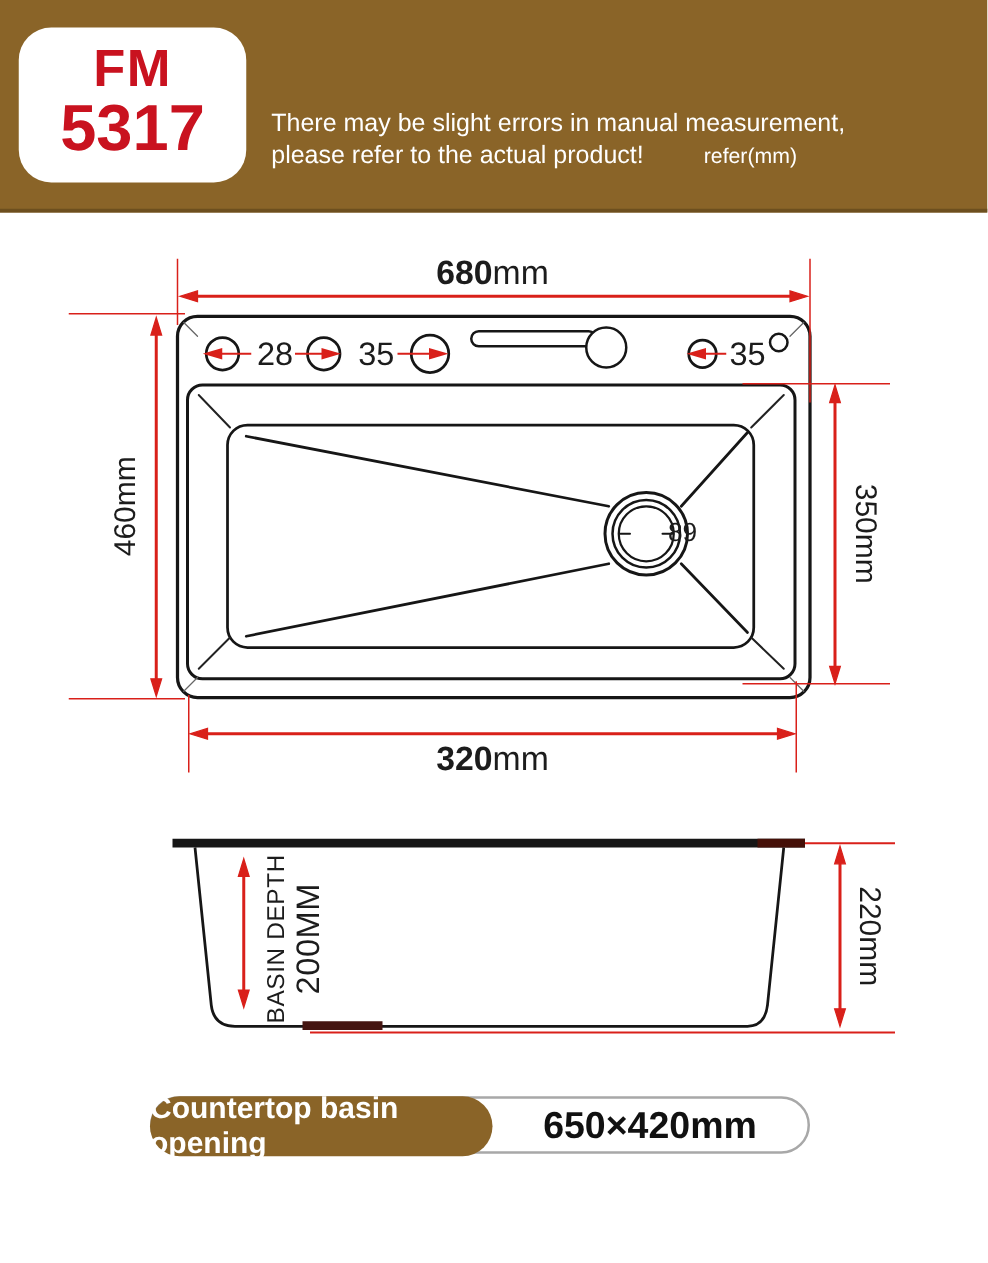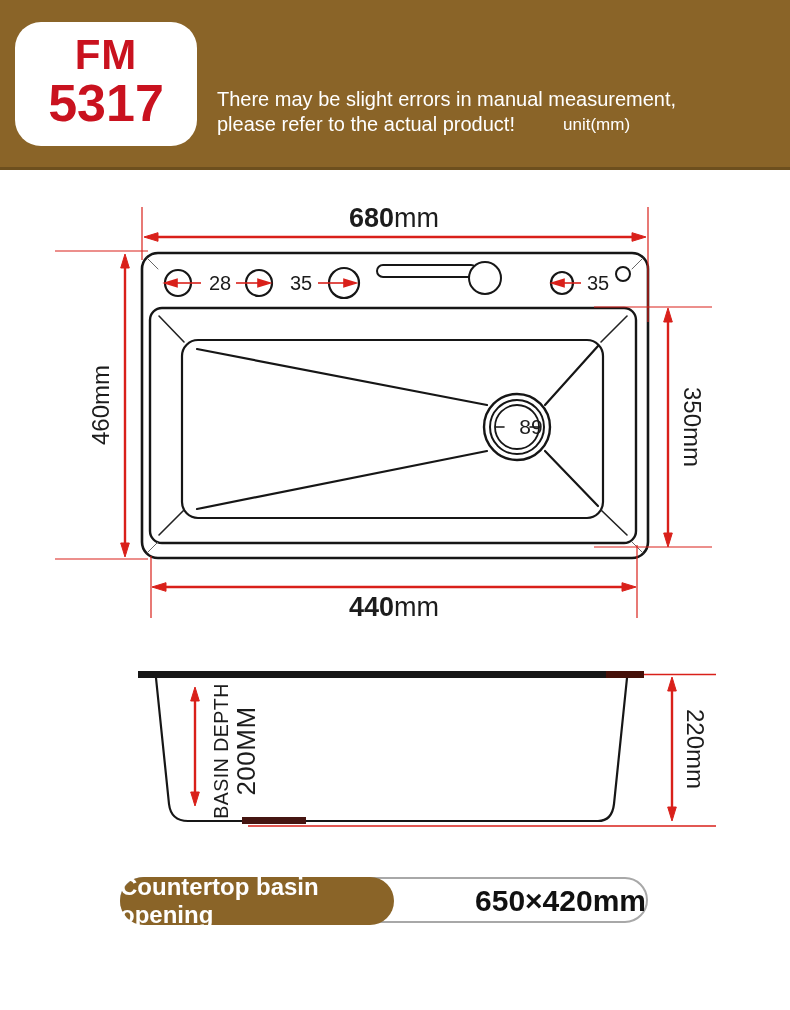--- a/index.html
+++ b/index.html
@@ -24,46 +24,46 @@
   .note1{top:88px;} .note2{top:113px;}
   .banner-unit{position:absolute;left:563px;top:115px;font-size:17px;color:#fff;white-space:nowrap;}
   
   .art{position:absolute;left:0;top:0;z-index:1;}
   .lbl{position:absolute;z-index:2;text-align:center;white-space:nowrap;color:#1c1c1c;}
   .dim-h{width:200px;height:30px;line-height:30px;font-size:27px;}
   .dim-h .num{font-weight:700;}
   .dim-v{width:160px;height:30px;line-height:30px;font-size:24px;}
   .rot-ccw{transform:rotate(-90deg);}
   .rot-cw{transform:rotate(90deg);}
-  .hole-lbl{width:50px;height:28px;line-height:28px;font-size:20px;}
+  .hole-lbl{width:50px;height:28px;line-height:28px;font-size:26px;}
   .drain-lbl{width:50px;height:26px;line-height:26px;font-size:21px;}
   .bd1{width:160px;height:26px;line-height:26px;font-size:19.5px;letter-spacing:0.5px;}
   .bd2{width:160px;height:28px;line-height:28px;font-size:26px;letter-spacing:0.5px;}
   
   .footer-pill{position:absolute;left:120px;top:877px;width:528px;height:46px;z-index:2;
     background:#fff;border:2px solid #a8a8a8;border-radius:25px;box-sizing:border-box;}
   .footer-chip{position:absolute;left:-2px;top:-2px;width:274px;height:48px;background:var(--brown);
     border-radius:25px;display:flex;align-items:center;justify-content:center;
     color:#fff;font-size:24px;font-weight:700;}
   .footer-value{position:absolute;left:272px;right:0;top:0;height:44px;line-height:44px;
-    text-align:right;font-size:30px;font-weight:700;color:#111;}
+    text-align:center;font-size:30px;font-weight:700;color:#111;}
 </style>
 </head>
 <body>
 
 <div class="stage">
 
   <div class="banner">
     <div class="model-box">
       <div class="model-l1">FM</div>
       <div class="model-l2">5317</div>
     </div>
     <div class="banner-note note1">There may be slight errors in manual measurement,</div>
     <div class="banner-note note2">please refer to the actual product!</div>
-    <div class="banner-unit">unit(mm)</div>
+    <div class="banner-unit">refer(mm)</div>
   </div>
 
   <svg class="art" width="790" height="1010" viewBox="0 0 790 1010">
 
     <g fill="none" stroke="#161616" stroke-linecap="round">
       <rect x="142" y="253" width="506" height="305" rx="16" stroke-width="2.6"></rect>
       <rect x="150" y="308" width="486" height="235" rx="12" stroke-width="2.4"></rect>
       <rect x="182" y="340" width="421" height="178" rx="16" stroke-width="2.2"></rect>
 
       <g stroke="#666" stroke-width="1">
@@ -159,28 +159,28 @@
       <line x1="672" y1="684" x2="672" y2="814" stroke-width="2.4"></line>
       <polygon points="672,677 667.7,691 676.3,691"></polygon>
       <polygon points="672,821 667.7,807 676.3,807"></polygon>
     </g>
   </svg>
 
   <div class="lbl dim-h" style="left:294px;top:203px;">
     <span class="num">680</span><span>mm</span>
   </div>
   <div class="lbl dim-h" style="left:294px;top:592px;">
-    <span class="num">440</span><span>mm</span>
+    <span class="num">320</span><span>mm</span>
   </div>
   <div class="lbl dim-v rot-ccw" style="left:21px;top:390px;">460mm</div>
   <div class="lbl dim-v rot-cw" style="left:612px;top:412px;">350mm</div>
   <div class="lbl hole-lbl" style="left:195px;top:269px;">28</div>
   <div class="lbl hole-lbl" style="left:276px;top:269px;">35</div>
   <div class="lbl hole-lbl" style="left:573px;top:269px;">35</div>
-  <div class="lbl drain-lbl" style="left:493px;top:414px;padding-left:13px;">89</div>
+  <div class="lbl drain-lbl" style="left:508px;top:414px;padding-left:13px;">89</div>
   <div class="lbl bd1 rot-ccw" style="left:141px;top:738px;">BASIN DEPTH</div>
   <div class="lbl bd2 rot-ccw" style="left:166px;top:737px;">200MM</div>
   <div class="lbl dim-v rot-cw" style="left:615px;top:734px;">220mm</div>
 
   <div class="footer-pill">
     <div class="footer-chip">Countertop basin opening</div>
     <div class="footer-value">650×420mm</div>
   </div>
 
 </div>

